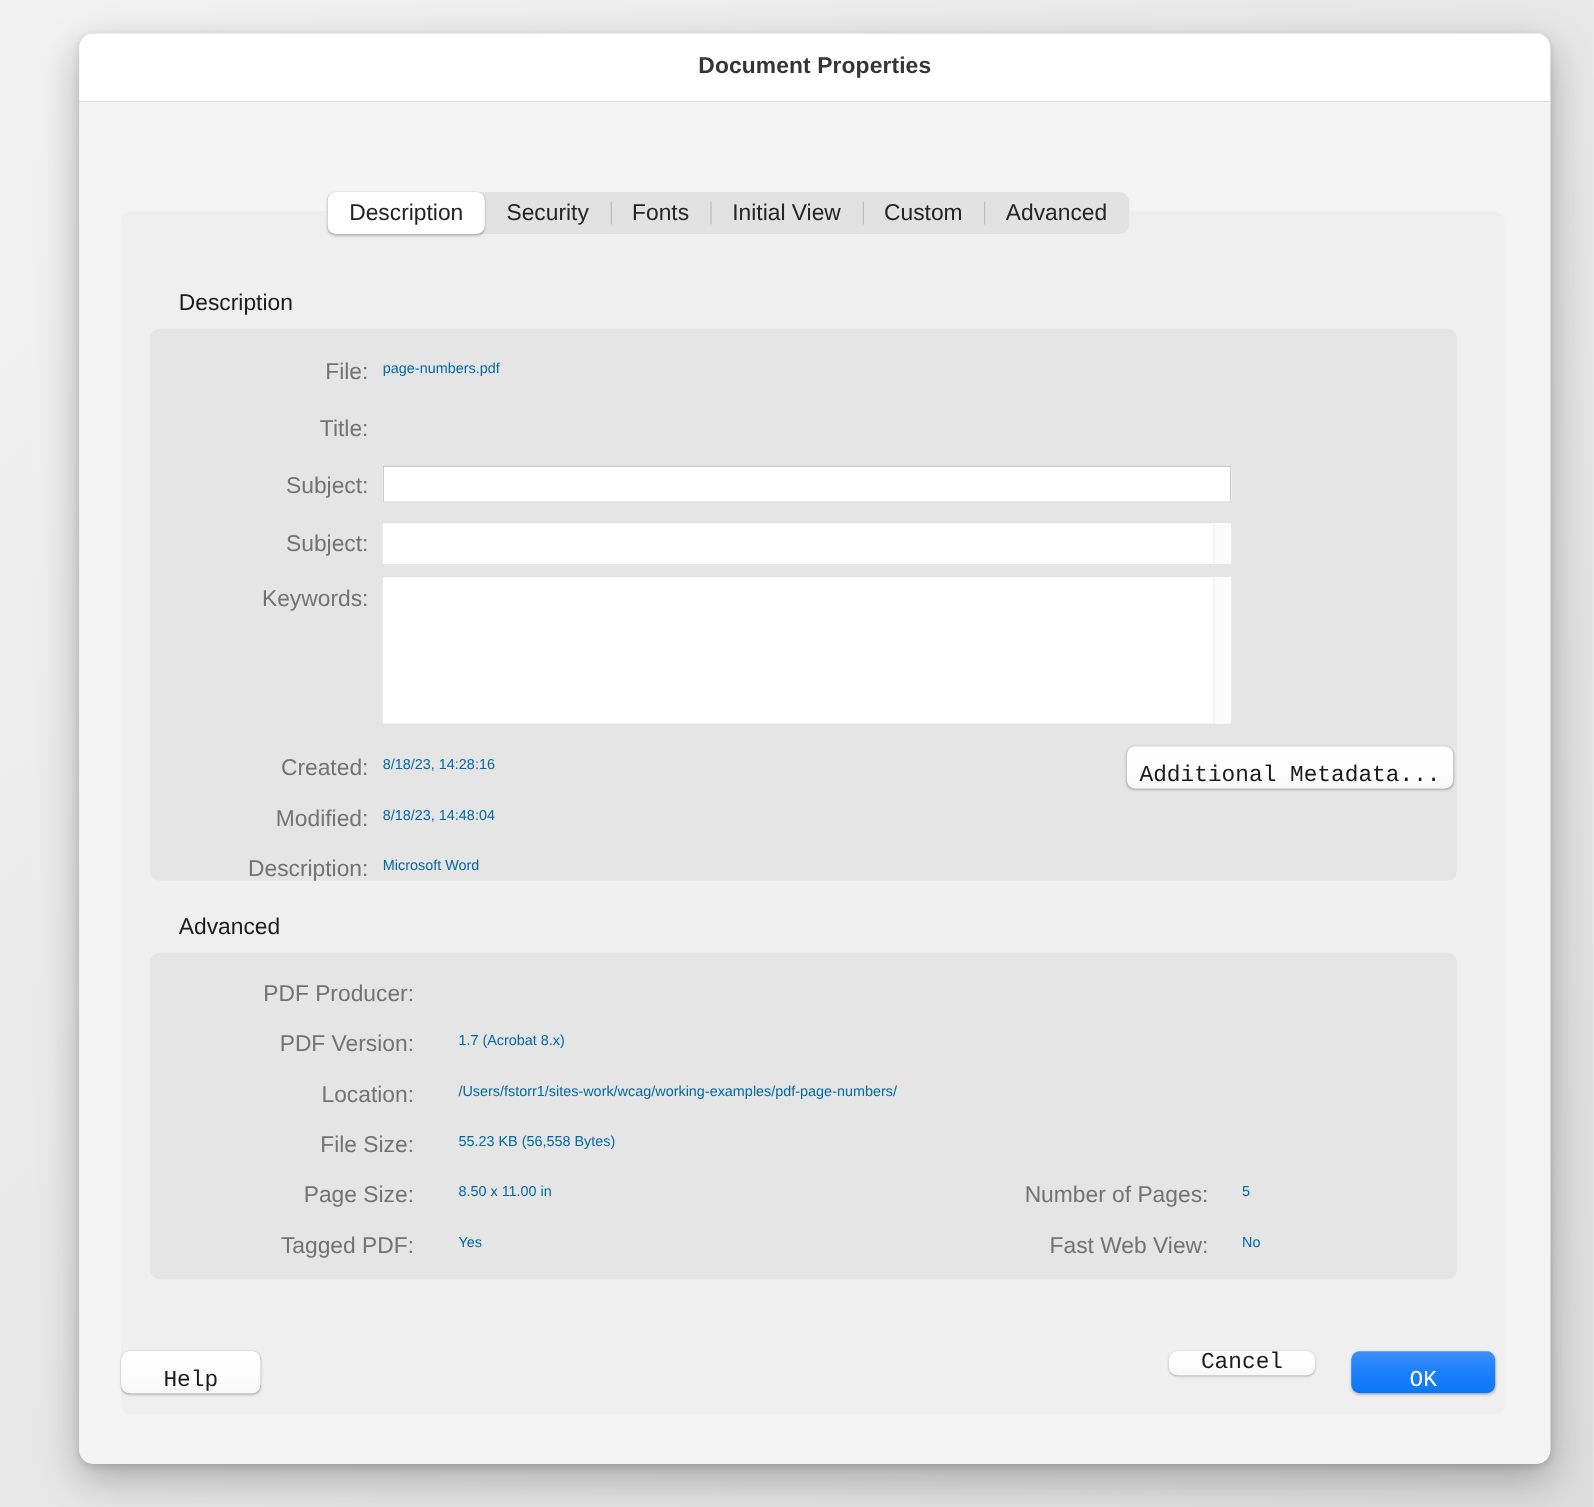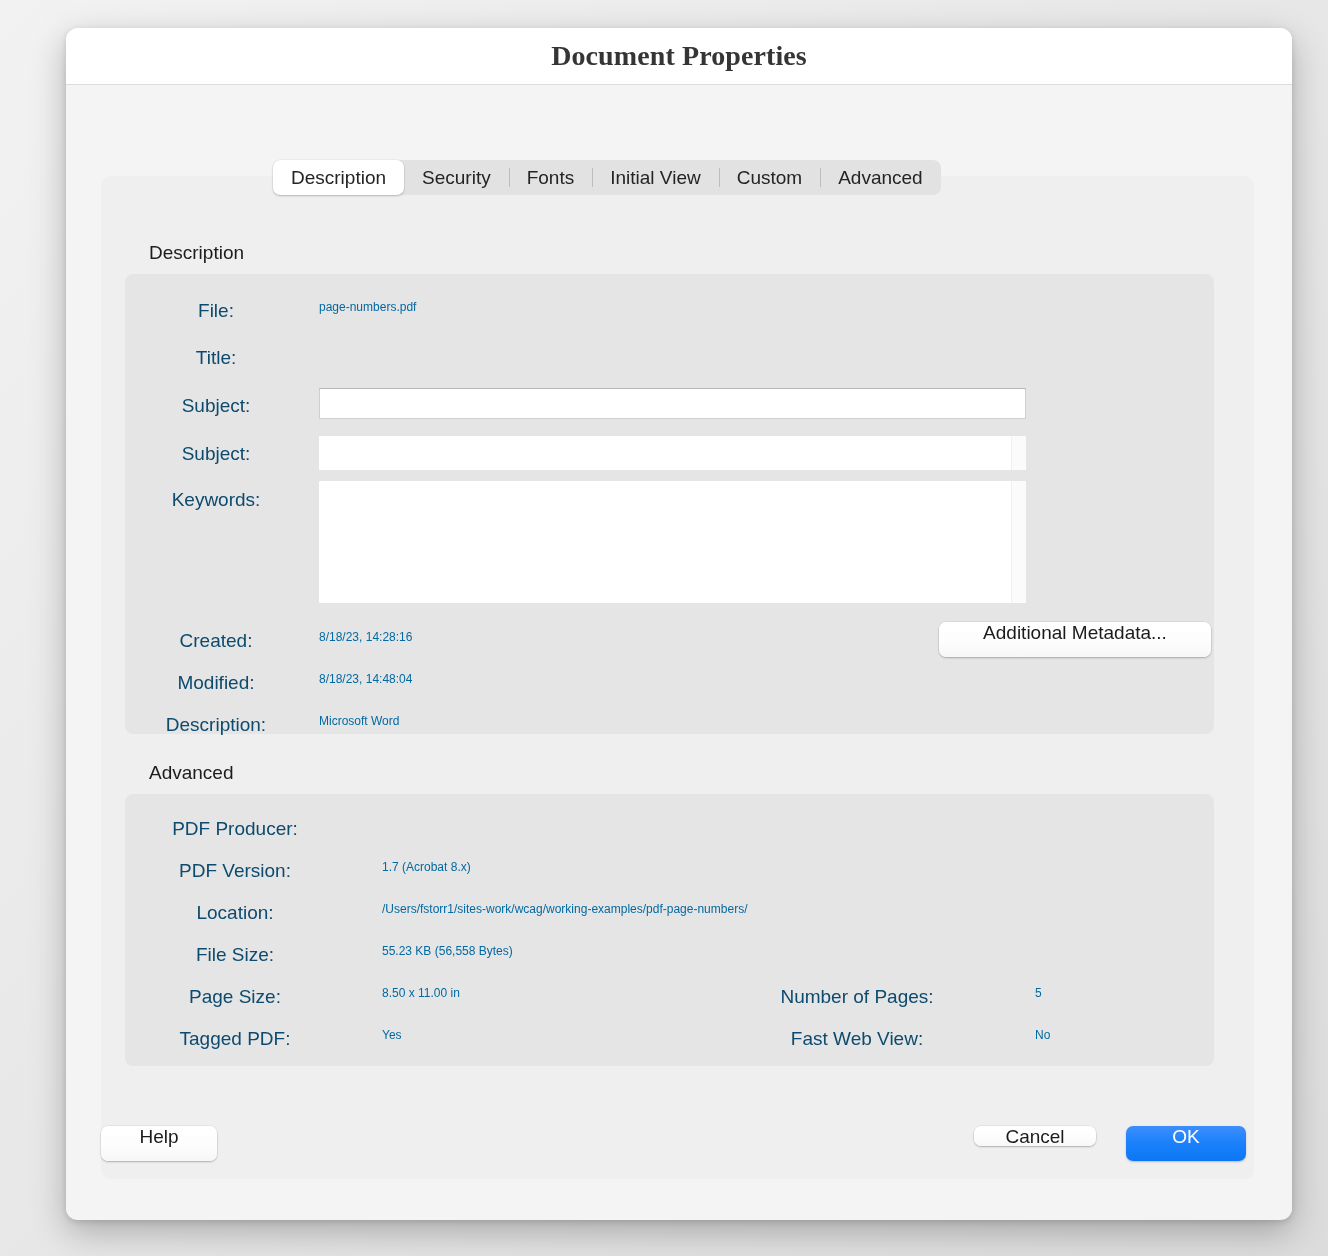--- a/index.html
+++ b/index.html
@@ -27,25 +27,24 @@
 
   .titlebar {
     height: 57px;
     background: #ffffff;
     border-bottom: 1px solid #dcdcdc;
     display: flex;
     align-items: center;
     justify-content: center;
   }
   .titlebar-title {
-    font-size: 28px;
+    font-size: 19px;
     font-weight: bold;
     color: #353535;
     letter-spacing: 0.1px;
-    font-family: Liberation Serif, serif;
   }
 
   .dialog-body {
     position: relative;
     height: 1134px;
     background: #f4f4f4;
     padding-left: 25px;
   }
 
   
@@ -106,23 +105,23 @@
   .groupbox {
     position: absolute;
     background: #e5e5e5;
     border-radius: 8px;
   }
 
   
   #group-description { left: 24px; top: 98px; width: 1089px; height: 460px; }
   .lbl {
     position: absolute;
-    text-align: center;
-    font-size: 19px;
-    color: #0c4a6e;
+    text-align: right;
+    font-size: 19px;
+    color: #737373;
     white-space: nowrap;
   }
   .val {
     position: absolute;
     font-size: 12px;
     color: #0369a1;
     white-space: nowrap;
   }
 
   .textfield {
@@ -158,29 +157,30 @@
     top: 0; right: 0; bottom: 0;
     width: 15px;
     background: #fbfbfb;
     border-left: 1px solid #f0f0f0;
   }
 
   
   .btn {
     position: absolute;
     display: flex;
-    align-items: flex-start;
+    align-items: flex-end;
     justify-content: center;
     background: linear-gradient(180deg, #ffffff 0%, #fdfdfd 55%, #f7f7f7 100%);
     border-radius: 7px;
     font-size: 19px;
     color: #1b1b1b;
     box-shadow: 0 1px 2px rgba(0,0,0,0.24), 0 0 0 0.5px rgba(0,0,0,0.07);
     cursor: default;
     white-space: nowrap;
+    font-family: Liberation Mono, monospace;
   }
   .btn.primary {
     background: linear-gradient(180deg, #3e8efd 0%, #1a80fb 50%, #0c77f4 100%);
     color: #ffffff;
     box-shadow: 0 1px 2px rgba(0,0,0,0.22);
   }
 
   
   #group-advanced { left: 24px; top: 618px; width: 1089px; height: 272px; }
 

